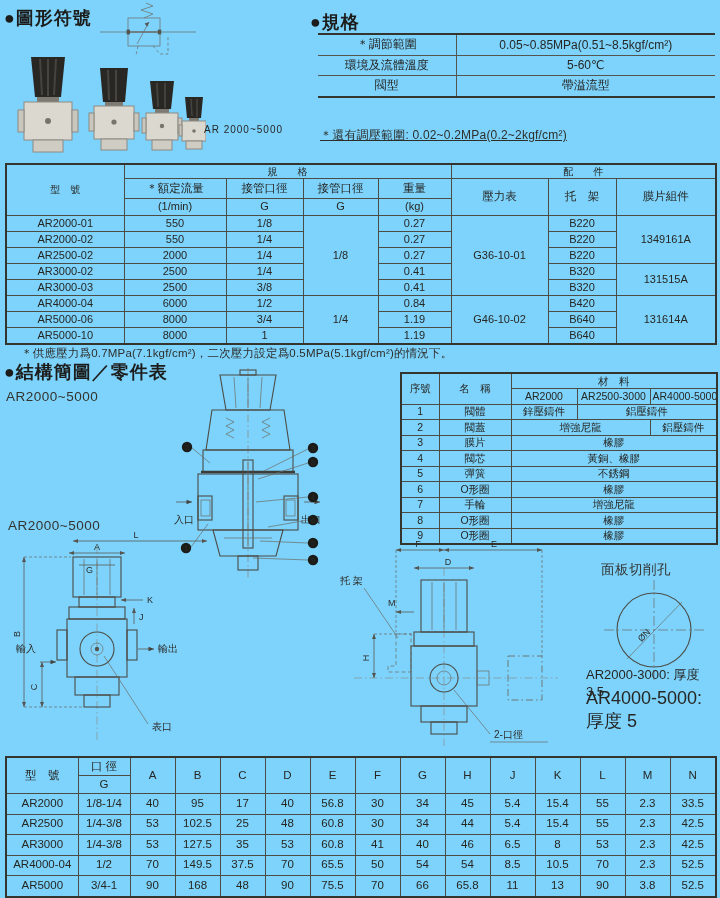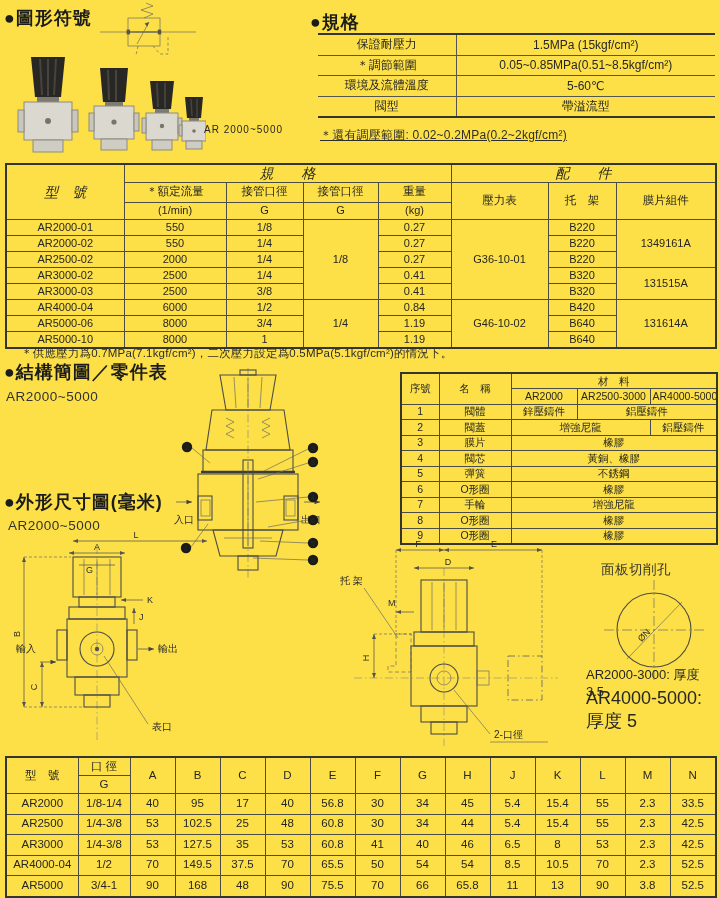--- a/index.html
+++ b/index.html
@@ -1,34 +1,34 @@
 <!DOCTYPE html>
 <html><head>
 <meta charset="utf-8">
 <style>
   html,body{margin:0;padding:0;}
   body{background:#d8d5cc;}
-  .page{position:relative;width:720px;height:898px;background:#fde047;overflow:hidden;
+  .page{position:relative;width:720px;height:898px;background:#7dd3fc;overflow:hidden;
         font-family:"Liberation Sans","DejaVu Sans",sans-serif;color:#262624;}
   .abs{position:absolute;}
   .sec-title{font-size:18px;font-weight:700;letter-spacing:1px;color:#1c1c1a;}
   .sub{font-size:13.5px;letter-spacing:.5px;color:#33332f;}
   .note{font-size:11.5px;color:#2e2e2a;letter-spacing:.2px;}
   table{border-collapse:collapse;table-layout:fixed;}
   .t{border:2px solid #35352f;font-size:11px;color:#262622;}
   .t th,.t td{border:1px solid #4c4c46;padding:0 2px;text-align:center;font-weight:400;
               line-height:1.2;overflow:hidden;white-space:nowrap;}
   
   .spec{width:397px;font-size:12px;border:none;border-top:2px solid #35352f;border-bottom:2px solid #35352f;}
   .spec td{border:none;border-top:1px solid #55554f;height:17.5px;text-align:center;}
   .spec tr:first-child td{border-top:none;}
   .spec td.v{border-left:1px solid #55554f;}
   
   .main{width:710px;}
-  .main tr.h1 th{height:13px;font-size:14px;font-style:italic;}
+  .main tr.h1 th{height:13px;font-size:10px;}
   .main tr.h2 th{height:19px;font-size:11.5px;}
   .main tr.h3 th{height:16px;}
   .main tr.d td{height:15px;}
   
   .parts{width:316px;font-size:10.5px;}
   .parts tr{height:15.5px;}
   .parts th{font-size:10.5px;}
   
   .dimt{width:710px;font-size:11.5px;}
   .dimt tr.hh th{height:17px;font-size:11.5px;}
@@ -108,24 +108,20 @@
   </svg>
   <div class="abs" style="left:204px;top:124px;font-size:10px;letter-spacing:1px;">AR 2000~5000</div>
 
   <div class="abs sec-title" style="left:310px;top:10px;">●規格</div>
   <table class="abs spec" style="left:318px;top:33px;">
     <colgroup>
         <col style="width:138px">
         <col style="width:259px">
       </colgroup>
     <tbody>
-        <tr>
-          <td>保證耐壓力</td>
-          <td class="v">1.5MPa (15kgf/cm²)</td>
-        </tr>
     <tr>
           <td>＊調節範圍</td>
           <td class="v">0.05~0.85MPa(0.51~8.5kgf/cm²)</td>
         </tr>
     <tr>
           <td>環境及流體溫度</td>
           <td class="v">5-60℃</td>
         </tr>
     <tr>
           <td>閥型</td>
@@ -369,21 +365,20 @@
           <td colspan="3">橡膠</td>
         </tr>
     <tr>
           <td>9</td>
           <td>O形圈</td>
           <td colspan="3">橡膠</td>
         </tr>
   </tbody>
     </table>
 
-  <div class="abs sec-title" style="left:4px;top:490px;">●外形尺寸圖(毫米)</div>
   <div class="abs sub" style="left:8px;top:518px;">AR2000~5000</div>
 
   <svg class="abs" style="left:12px;top:532px;" width="245" height="218" viewBox="0 0 245 218">
     <line x1="85" y1="14" x2="85" y2="210" stroke="#8a877d" stroke-width="0.6" stroke-dasharray="8,3,1.5,3"></line>
     <rect class="draw" x="61" y="25" width="48" height="40"></rect>
     <line class="thin" x1="72" y1="27" x2="72" y2="63"></line>
     <line class="thin" x1="85" y1="27" x2="85" y2="63"></line>
     <line class="thin" x1="98" y1="27" x2="98" y2="63"></line>
     <rect class="draw" x="67" y="65" width="36" height="10"></rect>
     <rect class="draw" x="57" y="75" width="56" height="12"></rect>

